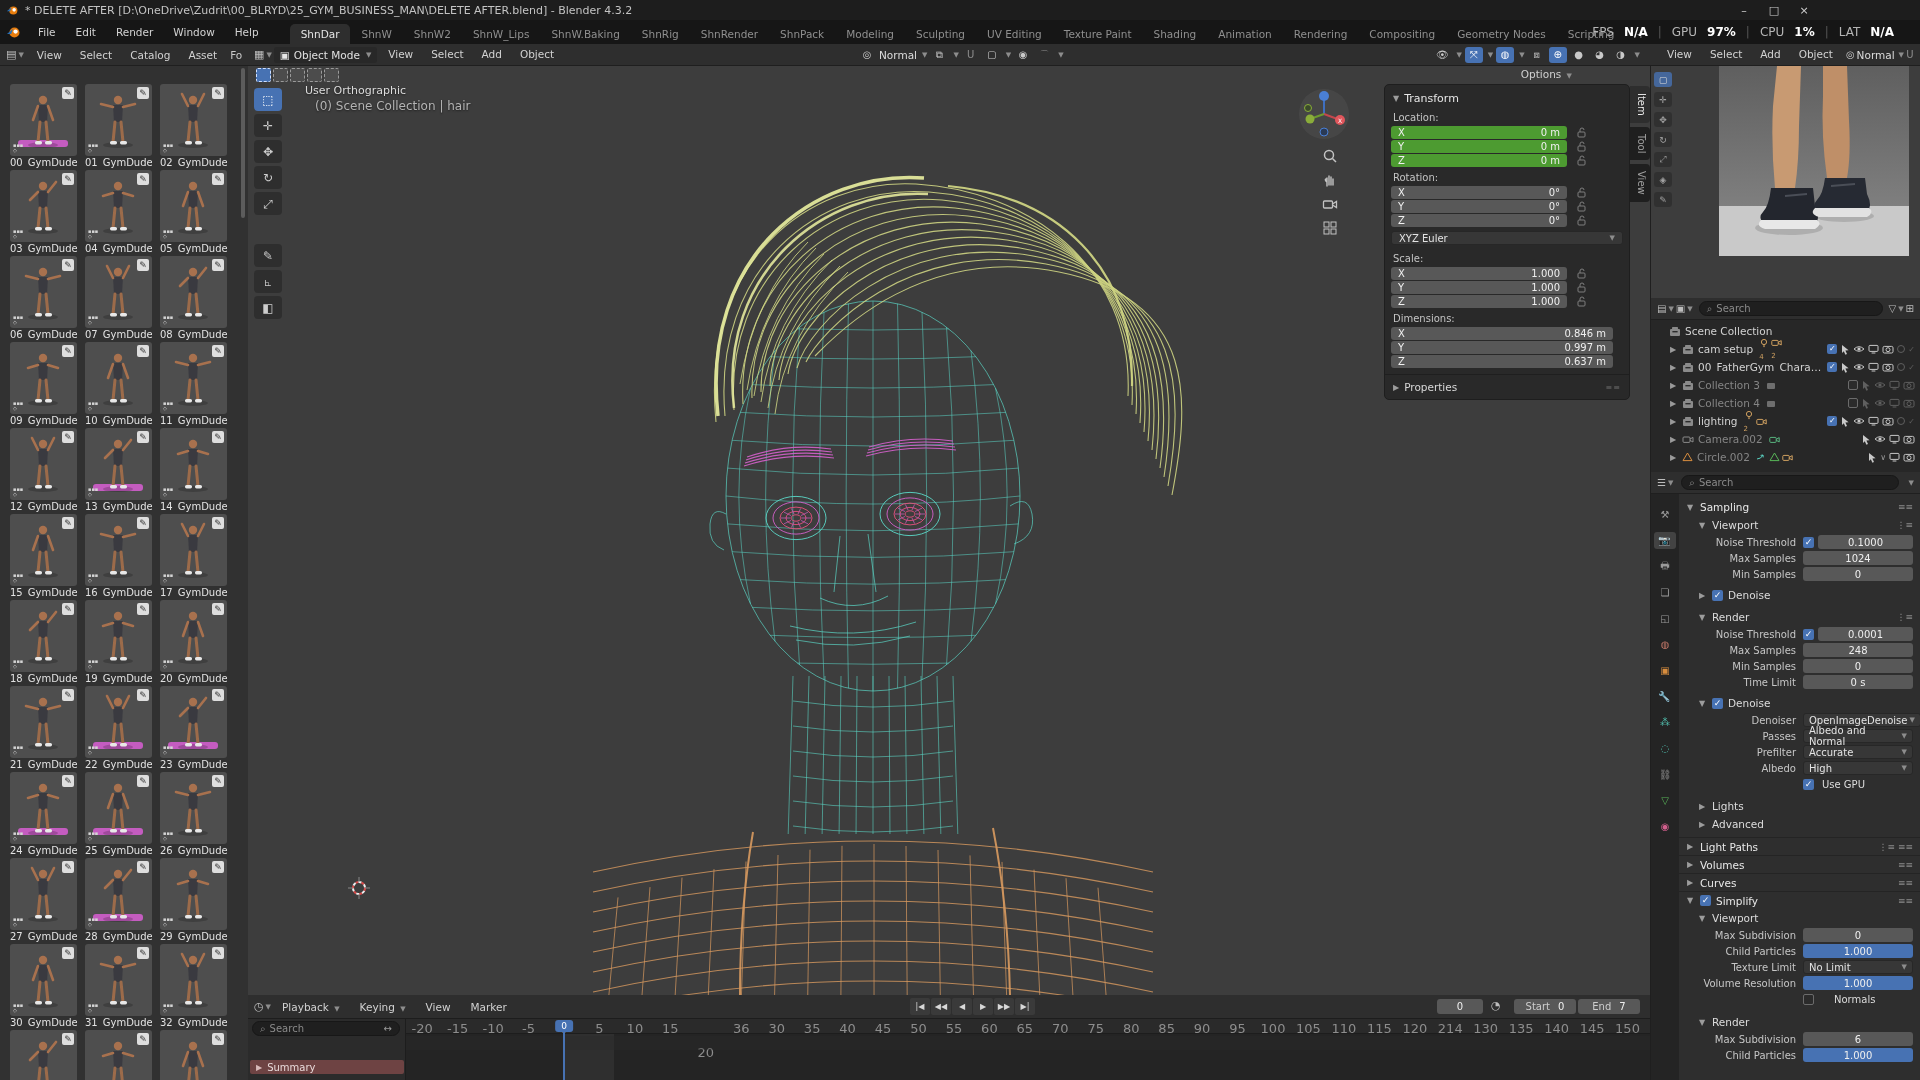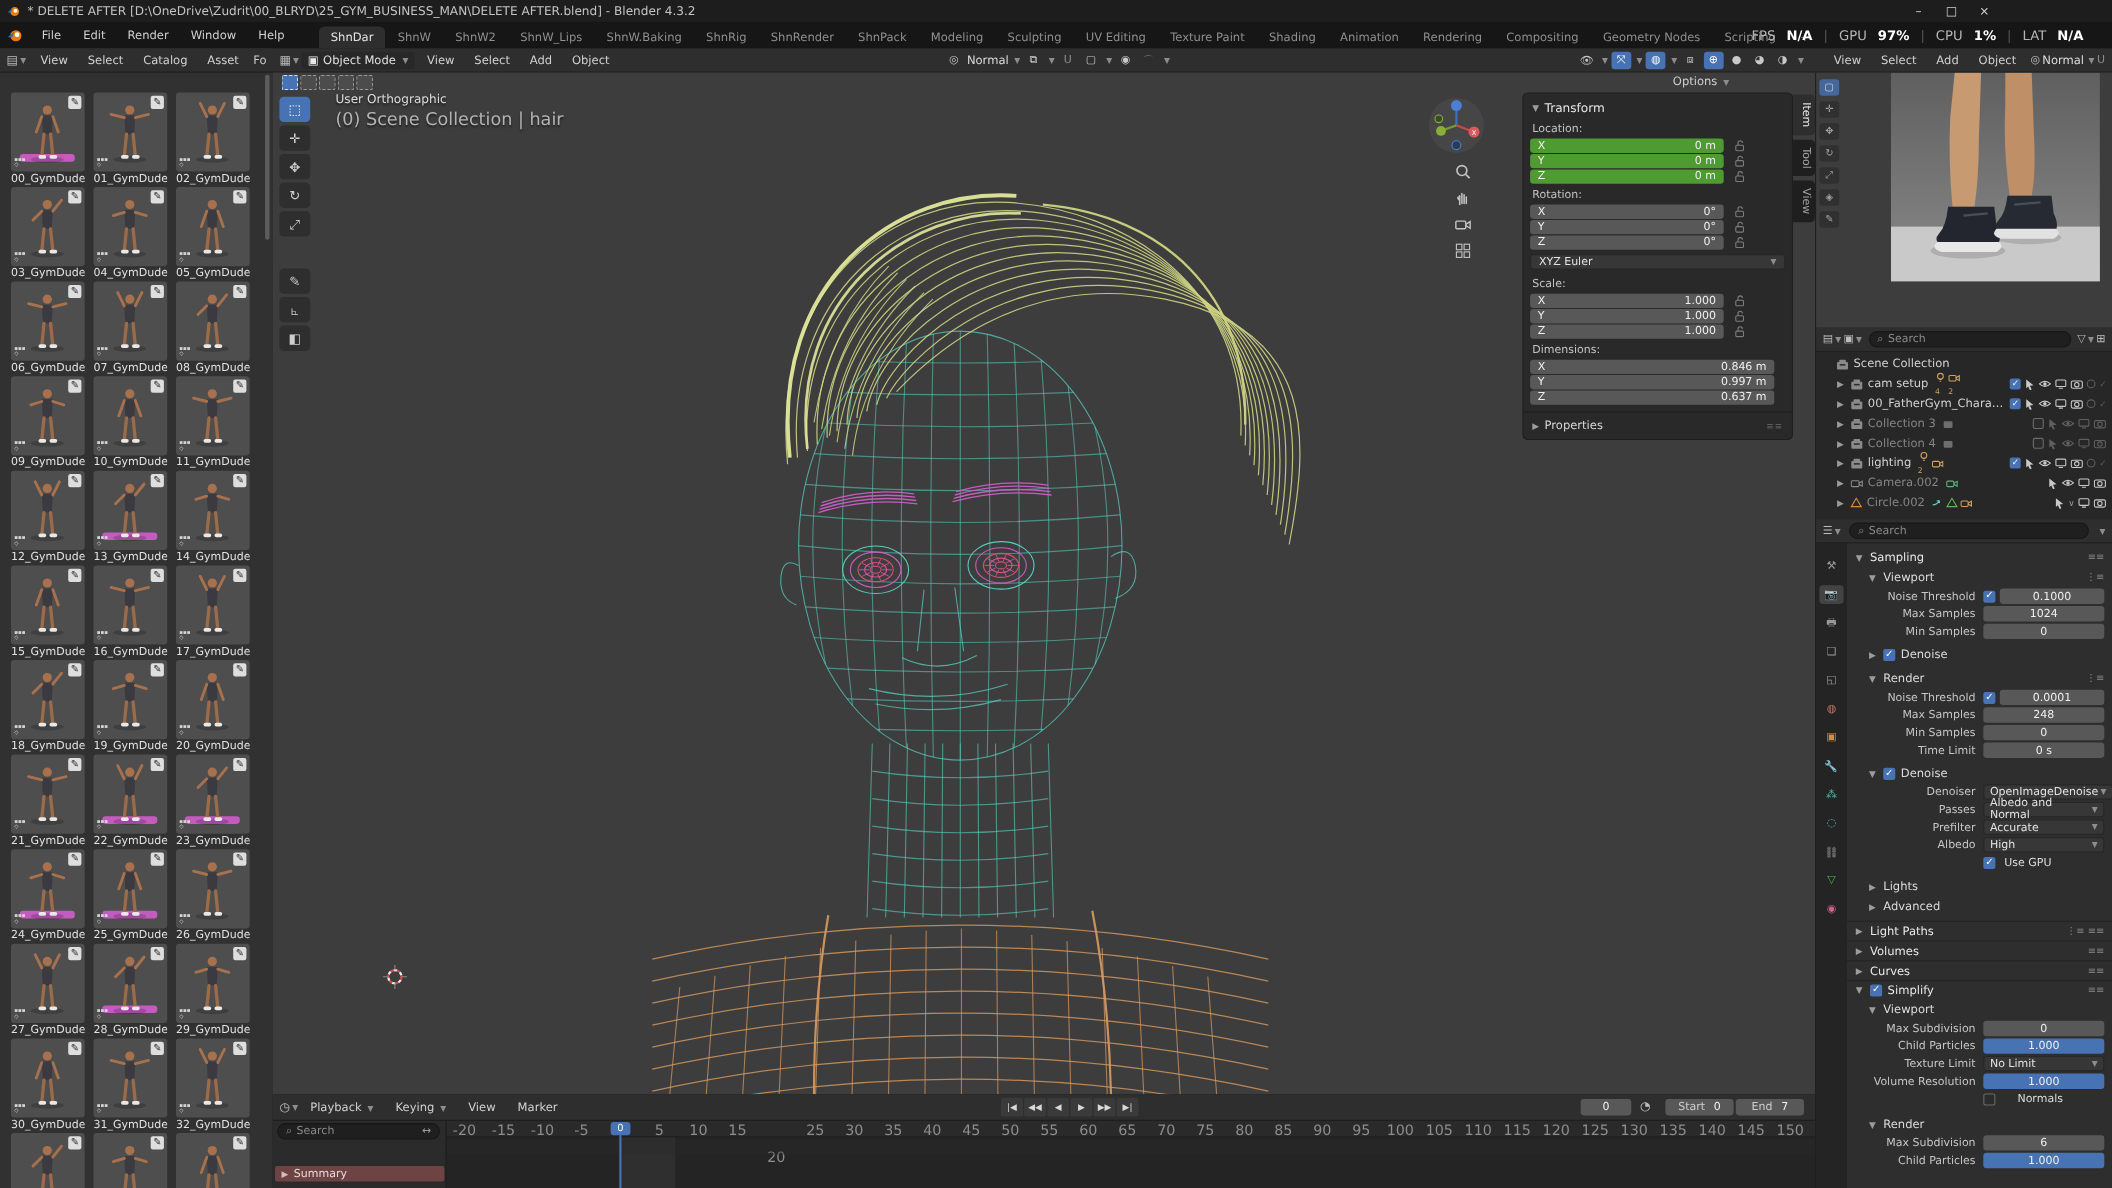--- a/index.html
+++ b/index.html
@@ -53,21 +53,21 @@
   .hico.on{background:#4772b3;color:#fff}
   .viewport{left:248px;top:66px;width:1402px;height:929px;background:#3d3d3d;overflow:hidden}
   .toolrow{position:absolute;left:8px;top:2px;display:flex;gap:2px}
   .selmode{width:15px;height:14px;border:1px dashed #9a9a9a;border-radius:2px;background:#4c4c4c;cursor:pointer}
   .selmode.on{background:#4772b3;border-color:#cfe0ff}
   .optbtn{position:absolute;right:78px;top:2px;color:#d0d0d0;font-size:10.5px;cursor:pointer}
   .vtool{position:absolute;left:6px;top:22px;display:flex;flex-direction:column;gap:3px}
   .vtool .tb{width:28px;height:23px;background:#2e2e2e;border-radius:4px;color:#cdcdcd;display:flex;align-items:center;justify-content:center;font-size:12px;cursor:pointer}
   .vtool .tb.on{background:#4772b3;color:#fff}
   .ovl1{position:absolute;left:57px;top:18px;color:#dcdcdc;font-size:11px;text-shadow:0 1px 2px #0008}
-  .ovl2{position:absolute;left:57px;top:33px;color:#b4b4b4;font-size:16px;text-shadow:0 1px 2px #0008}
+  .ovl2{position:absolute;left:67px;top:33px;color:#b4b4b4;font-size:12px;text-shadow:0 1px 2px #0008}
   .gizmo{position:absolute;right:300px;top:22px;width:52px;height:52px}
   .navico{position:absolute;right:312px;display:flex;flex-direction:column;gap:8px;color:#c3c3c3}
   .cursor3d{position:absolute}
 
   
   .npanel{position:absolute;right:20px;top:18px;width:246px;background:rgba(40,40,40,.97);border:1px solid #1e1e1e;border-radius:5px;padding:4px 0 6px 0}
   .npanel .phdr{display:flex;align-items:center;color:#e6e6e6;font-size:11px;padding:3px 8px;gap:5px}
   .nsec{color:#c4c4c4;font-size:10px;padding:4px 8px 2px}
   .xyzrow{display:flex;align-items:center;height:13px;margin:1px 8px 1px 6px;gap:4px}
   .xyzrow .fld{flex:none;width:176px;padding:0 7px;justify-content:space-between}
@@ -1981,41 +1981,41 @@
     <div class="ruler" id="ruler">
         <span class="tick" style="left: 174.2px;">-20</span>
         <span class="tick" style="left: 209.65px;">-15</span>
         <span class="tick" style="left: 245.1px;">-10</span>
         <span class="tick" style="left: 280.55px;">-5</span>
         <span class="tick" style="left: 316px;">0</span>
         <span class="tick" style="left: 351.45px;">5</span>
         <span class="tick" style="left: 386.9px;">10</span>
         <span class="tick" style="left: 422.35px;">15</span>
         <span class="tick" style="left: 457.8px; margin-top: 24px;">20</span>
-        <span class="tick" style="left: 493.25px;">25</span>
+        <span class="tick" style="left: 493.25px;">36</span>
         <span class="tick" style="left: 528.7px;">30</span>
         <span class="tick" style="left: 564.15px;">35</span>
         <span class="tick" style="left: 599.6px;">40</span>
         <span class="tick" style="left: 635.05px;">45</span>
         <span class="tick" style="left: 670.5px;">50</span>
         <span class="tick" style="left: 705.95px;">55</span>
         <span class="tick" style="left: 741.4px;">60</span>
         <span class="tick" style="left: 776.85px;">65</span>
         <span class="tick" style="left: 812.3px;">70</span>
         <span class="tick" style="left: 847.75px;">75</span>
         <span class="tick" style="left: 883.2px;">80</span>
         <span class="tick" style="left: 918.65px;">85</span>
         <span class="tick" style="left: 954.1px;">90</span>
         <span class="tick" style="left: 989.55px;">95</span>
         <span class="tick" style="left: 1025px; text-align: center;">100</span>
         <span class="tick" style="left: 1060.45px;">105</span>
         <span class="tick" style="left: 1095.9px;">110</span>
         <span class="tick" style="left: 1131.35px;">115</span>
         <span class="tick" style="left: 1166.8px;">120</span>
-        <span class="tick" style="left: 1202.25px;">125</span>
+        <span class="tick" style="left: 1202.25px;">214</span>
         <span class="tick" style="left: 1237.7px;">130</span>
         <span class="tick" style="left: 1273.15px;">135</span>
         <span class="tick" style="left: 1308.6px;">140</span>
         <span class="tick" style="left: 1344.05px;">145</span>
         <span class="tick" style="left: 1379.5px;">150</span>
       </div>
     <div class="chanL">
       <div class="srch" style="position:absolute;left:4px;top:2px;width:148px">
         <span>⌕</span>
         <span>Search</span>

